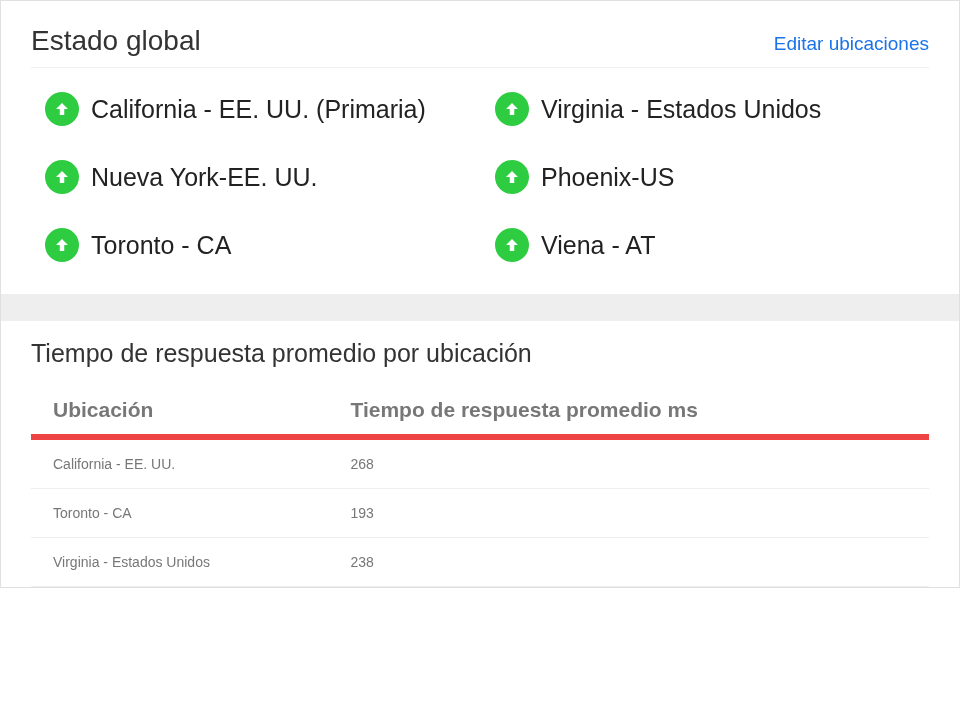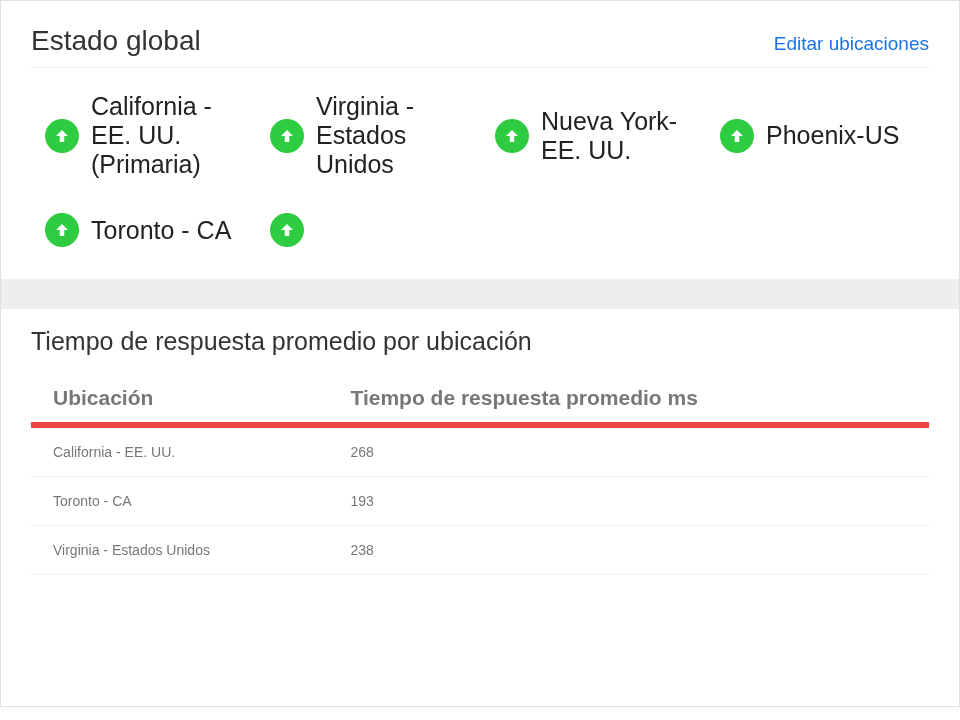--- a/index.html
+++ b/index.html
@@ -5,21 +5,21 @@
   * { box-sizing: border-box; margin: 0; padding: 0; }
   body {
     font-family: -apple-system, BlinkMacSystemFont, "Segoe UI", Helvetica, Arial, sans-serif;
     background: #fff;
     color: #333;
     width: 960px;
     height: 720px;
   }
   .outer {
     width: 960px;
-    height: 707px;
+    height: 588px;
     border: 1px solid #e0e0e0;
     background: #fff;
     display: flex;
     flex-direction: column;
   }
   .card {
     background: #fff;
     padding: 24px 30px 18px 30px;
   }
   .card-header {
@@ -36,21 +36,21 @@
     color: #333;
   }
   .edit-link {
     font-size: 19px;
     color: #1a73e8;
     text-decoration: none;
     cursor: pointer;
   }
   .locations-grid {
     display: grid;
-    grid-template-columns: 1fr 1fr 1fr 1fr;
+    grid-template-columns: 1fr 1fr;
     column-gap: 30px;
     row-gap: 34px;
     padding: 10px 14px 14px 14px;
   }
   .location-item {
     display: flex;
     align-items: center;
     gap: 12px;
   }
   .status-icon {
@@ -164,20 +164,21 @@
         </span>
         <span class="location-label">Toronto - CA</span>
       </div>
 
       <div class="location-item">
         <span class="status-icon">
           <svg width="18" height="18" viewBox="0 0 24 24">
               <path fill="#fff" d="M12 4l8 8h-5v8h-6v-8H4z"></path>
             </svg>
         </span>
+        <span class="location-label">Viena - AT</span>
       </div>
 
     </div>
   </div>
 
   <div class="gap-bar"></div>
 
   <div class="section">
     <div class="section-title">Tiempo de respuesta promedio por ubicación</div>
 

